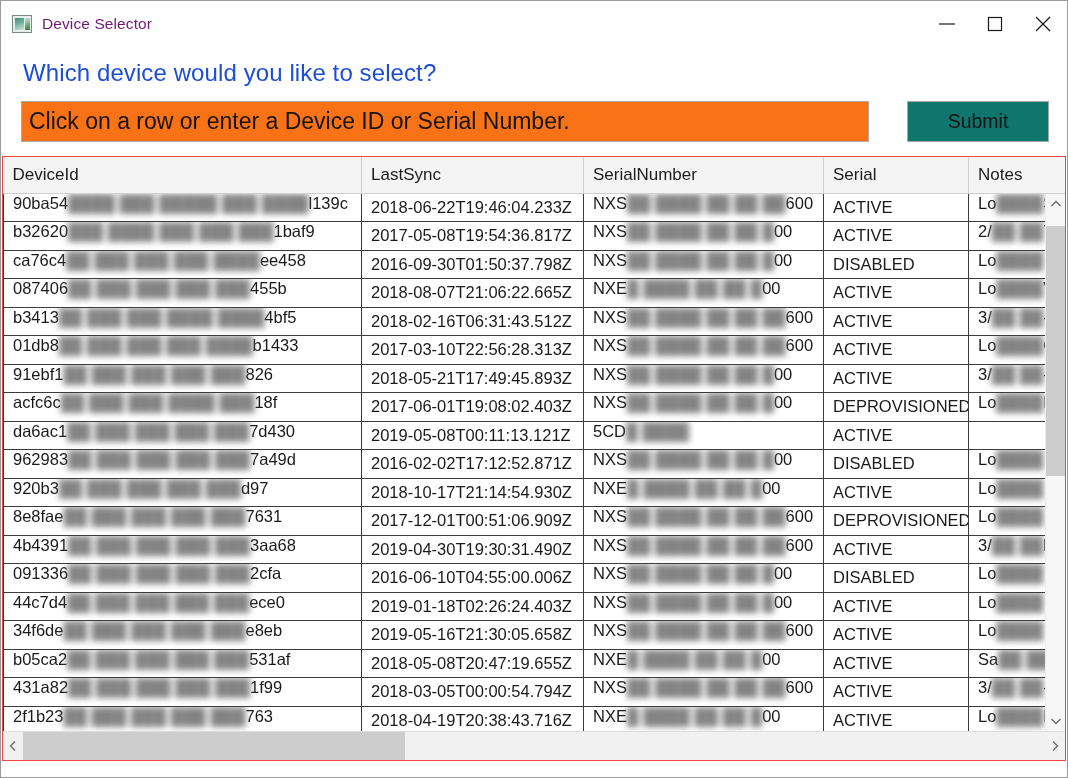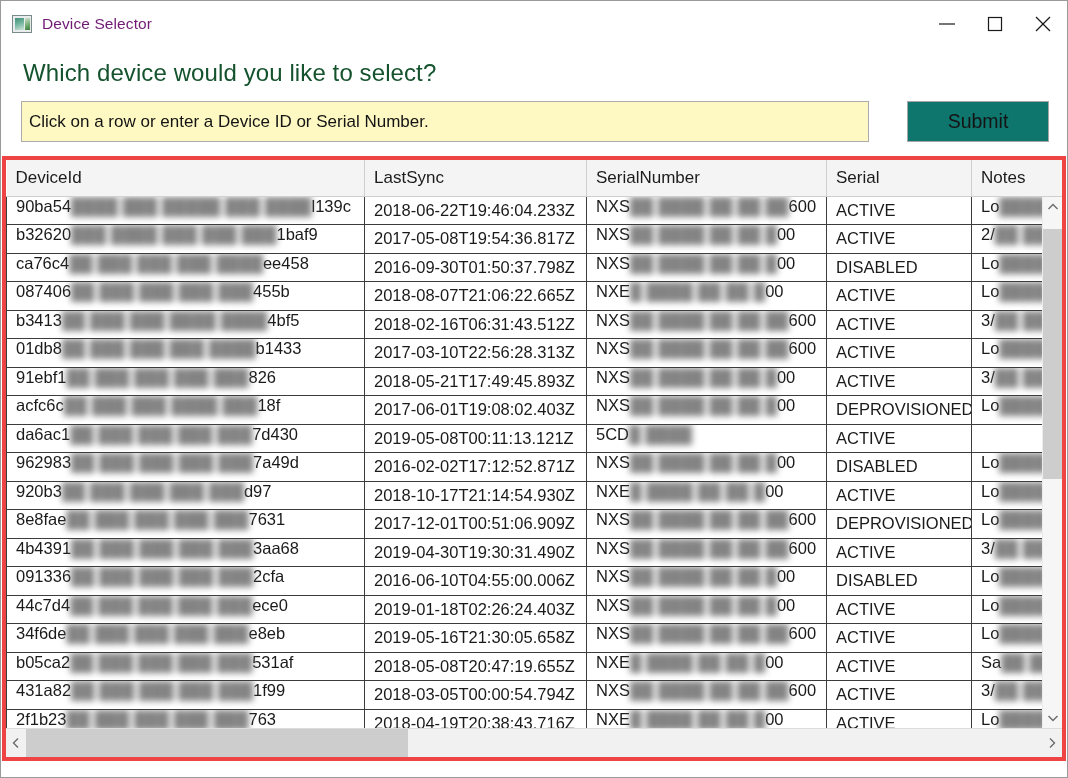--- a/index.html
+++ b/index.html
@@ -52,57 +52,57 @@
     width: 48px; display: flex; align-items: center; justify-content: center;
     background: transparent; border: 0; cursor: default;
   }
   .win-btn svg { display: block; }
 
   
   #prompt-row {
     padding: 12px 0 0 22px;
   }
   #prompt-title {
-    font-size: 24px; color: #14532d; font-weight: 400;
+    font-size: 24px; color: #1d4ed8; font-weight: 400;
     letter-spacing: .1px; white-space: nowrap;
   }
 
   
   #entry-row {
     display: flex; align-items: flex-start;
     padding: 14px 0 0 20px;
     gap: 0;
   }
   #device-input {
     width: 848px; height: 41px;
     border: 1px solid #ababab;
-    background: #fef9c3;
+    background: #f97316;
     font-family: "Liberation Sans", sans-serif;
-    font-size: 17px; color: #141414;
+    font-size: 23px; color: #141414;
     padding: 0 0 0 7px;
     outline: none;
   }
   #device-input::placeholder { color: #141414; opacity: 1; }
   #submit-button {
     margin-left: 38px;
     width: 142px; height: 41px;
     border: 1px solid #a6a6a6;
     background: #0f766e;
     font-family: "Liberation Sans", sans-serif;
     font-size: 19.5px; color: #141414;
     cursor: default;
   }
 
   
   #grid-wrap {
     margin-top: 14px;
     margin-left: 1px;
     width: 1064px;
     height: 605px;
-    border: 4px solid #ef4444;
+    border: 1px solid #ef4444;
     background: #ffffff;
     position: relative;
     overflow: hidden;
     display: flex; flex-direction: column;
   }
   #grid-inner {
     position: relative;
     flex: 1 1 auto;
     overflow: hidden;
   }

